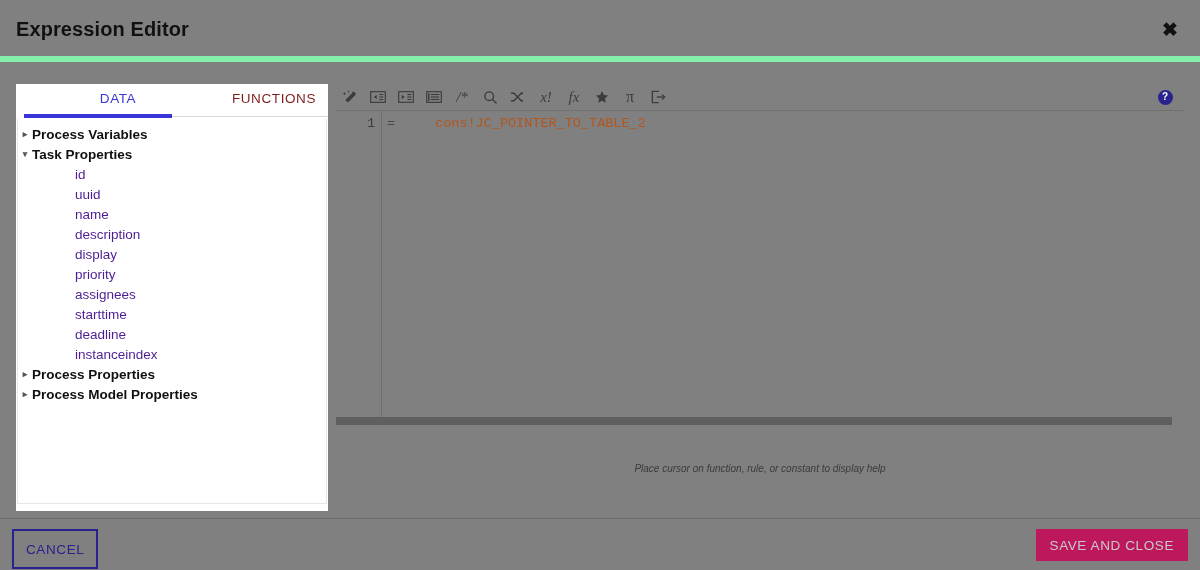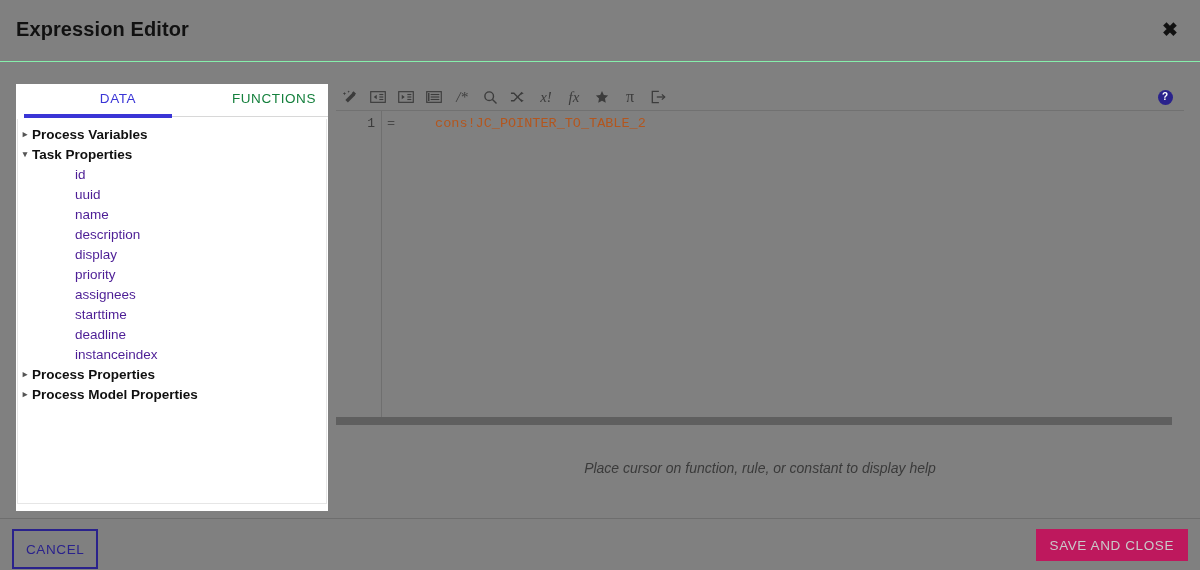--- a/index.html
+++ b/index.html
@@ -15,21 +15,21 @@
     overflow: hidden;
     position: relative;
   }
 
   
   .header {
     position: absolute;
     left: 0; top: 0;
     width: 1200px;
     height: 62px;
-    border-bottom: 1px solid #86efac;
+    border-bottom: 6px solid #86efac;
     box-sizing: border-box;
   }
   .header-title {
     position: absolute;
     left: 16px;
     top: 18px;
     font-size: 20px;
     font-weight: bold;
     color: #111111;
     letter-spacing: 0.1px;
@@ -83,21 +83,21 @@
     line-height: 30px;
     cursor: pointer;
     user-select: none;
     padding-left: 48px;
   }
   .tab.active {
     color: #3a35d6;
     font-weight: normal;
   }
   .tab.inactive {
-    color: #15803d;
+    color: #7f1d1d;
   }
   .tab-underline {
     position: absolute;
     left: 8px;
     top: 30px;
     width: 148px;
     height: 4px;
     background: #3a35d6;
   }
   .tab-rest {
@@ -274,21 +274,21 @@
     position: absolute;
     left: 0;
     top: 341px;
     width: 848px;
     height: 86px;
     display: flex;
     align-items: center;
     justify-content: center;
   }
   .help-text {
-    font-size: 14px;
+    font-size: 10px;
     font-style: italic;
     color: #3a3a3a;
   }
 
   
   .footer {
     position: absolute;
     left: 0;
     top: 518px;
     width: 1200px;

